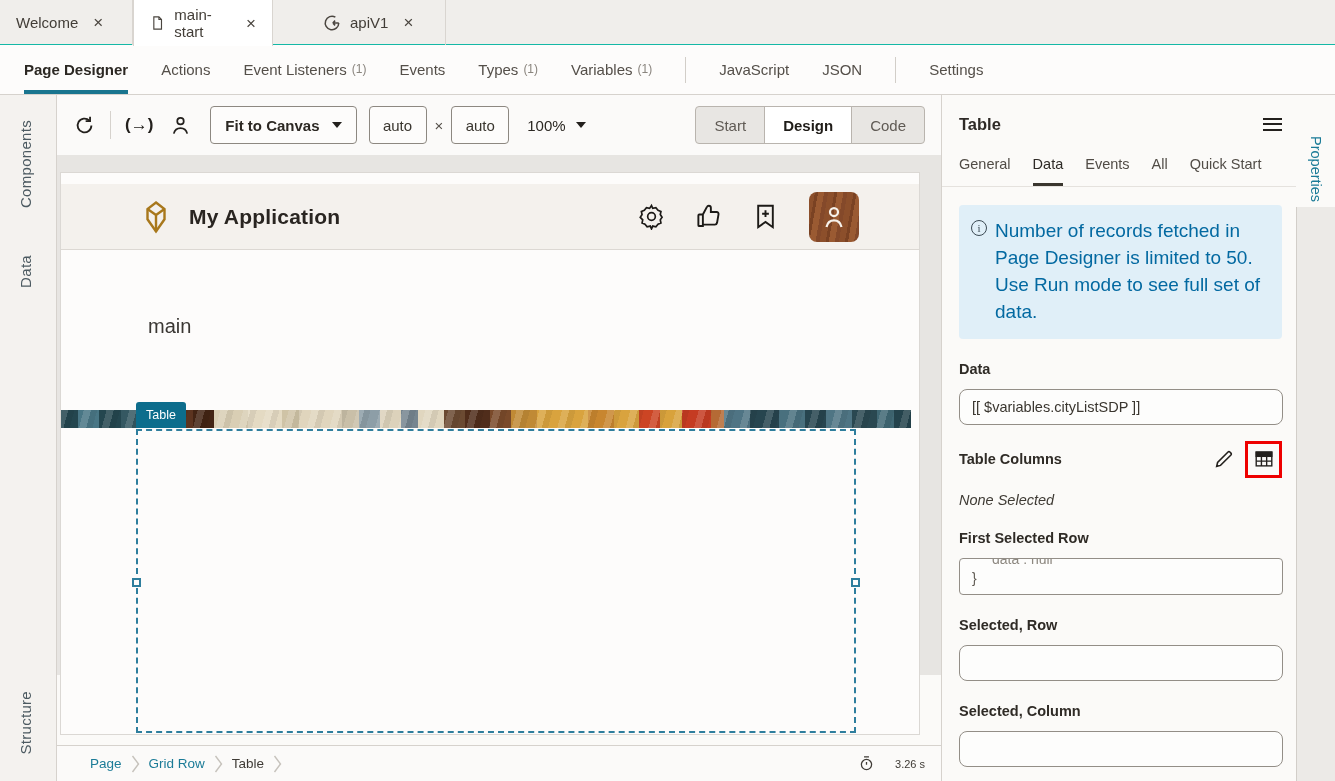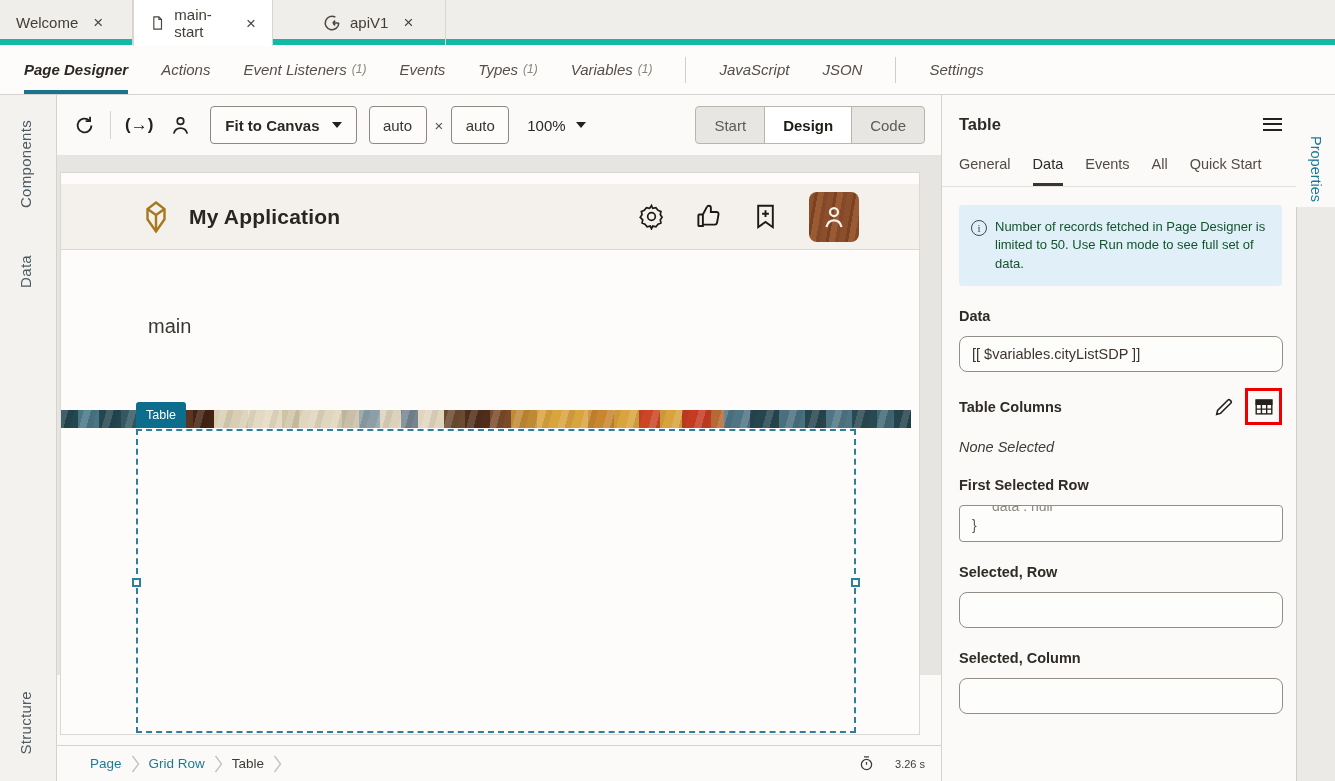--- a/index.html
+++ b/index.html
@@ -1,32 +1,32 @@
 <!DOCTYPE html>
 <html><head>
 <meta charset="utf-8">
 <style>
   * { margin:0; padding:0; box-sizing:border-box; }
   html,body { width:1335px; height:781px; overflow:hidden;
     font-family:"Liberation Sans","DejaVu Sans",sans-serif; background:#fbfaf8; color:#35312c; }
 
   
   .tabbar { position:absolute; left:0; top:0; width:1335px; height:45px;
-    background:#f0eeeb; border-bottom:6px solid #14b8a6; }
+    background:#f0eeeb; border-bottom:1px solid #14b8a6; }
   .wtab { position:absolute; top:0; height:45px; display:flex; align-items:center;
     gap:9px; padding:0 16px; font-size:15px; color:#423d37; border-right:1px solid #d9d5d0; cursor:pointer; }
   .wtab .close { font-size:17px; color:#4a453f; margin-left:6px; line-height:1; }
   .wtab.active { background:#ffffff; height:46px; z-index:3; border-right:1px solid #d9d5d0; border-left:1px solid #d9d5d0; }
   .wtab svg { width:18px; height:18px; stroke:#4a453f; }
 
   
   .navbar { position:absolute; left:0; top:45px; width:1335px; height:50px;
     background:#fdfcfb; border-bottom:1px solid #d6d2cd; display:flex; align-items:stretch; padding-left:24px; }
   .nav-item { display:flex; align-items:center; gap:5px; font-size:15px; color:#544f49;
-    margin-right:33px; cursor:pointer; border-bottom:4px solid transparent; padding-top:3px;font-style:italic; }
+    margin-right:33px; cursor:pointer; border-bottom:4px solid transparent; padding-top:3px; }
   .nav-item .count { font-size:12px; color:#8a857e; }
   .nav-item.active { color:#2c2823; font-weight:bold; border-bottom:4px solid #19758f; }
   .nav-div { width:1px; background:#d2cec8; height:26px; align-self:center; margin-right:33px; }
 
   
   .leftrail { position:absolute; left:0; top:95px; width:57px; height:686px;
     background:#f4f2ef; border-right:1px solid #d6d2cd; }
   .rail-label { position:absolute; left:17px; writing-mode:vertical-rl; transform:rotate(180deg);
     font-size:15px; color:#4c5a61; letter-spacing:.3px; cursor:pointer; }
 
@@ -111,21 +111,21 @@
   .hamburger div { height:2px; background:#23201d; margin:3.5px 0; }
   .panel-tabs { display:flex; gap:22px; margin-top:20px; border-bottom:1px solid #e5e2de;
     margin-left:-17px; margin-right:-14px; padding-left:17px; }
   .ptab { font-size:14.5px; color:#514c46; padding-bottom:11px; border-bottom:3px solid transparent; cursor:pointer; }
   .ptab.active { color:#2e2a26; border-bottom:3px solid #3a362f; }
   .infobox { margin-top:18px; background:#e0eff8; border-radius:4px; padding:13px 14px 13px 12px;
     display:flex; gap:8px; }
   .info-icon { flex:0 0 auto; width:16px; height:16px; border:1.4px solid #3c4a54; border-radius:50%;
     color:#3c4a54; font-size:11px; display:flex; align-items:center; justify-content:center; margin-top:2px; }
   .info-icon::before { content:"i"; font-family:"Liberation Serif",serif; }
-  .infobox .txt { font-size:13px; line-height:1.42; color:#14532d; }
+  .infobox .txt { font-size:19px; line-height:1.42; color:#0369a1; }
   .field-label { font-size:14.5px; font-weight:bold; color:#2f2b26; margin-top:22px; }
   .text-input { width:324px; height:36px; border:1px solid #938e87; border-radius:8px; background:#fdfdfc;
     font-size:14.5px; color:#3a362f; padding:0 12px; font-family:inherit; margin-top:12px; }
   .tc-row { display:flex; align-items:center; margin-top:16px; height:37px; }
   .tc-row .field-label { margin-top:0; }
   .tc-icons { margin-left:auto; display:flex; align-items:center; gap:10px; }
   .icon-btn { color:#23201d; cursor:pointer; display:flex; align-items:center; justify-content:center; }
   .icon-btn svg { width:22px; height:22px; }
   .red-highlight { border:3px solid #ee0000; width:37px; height:37px; display:flex;
     align-items:center; justify-content:center; }

